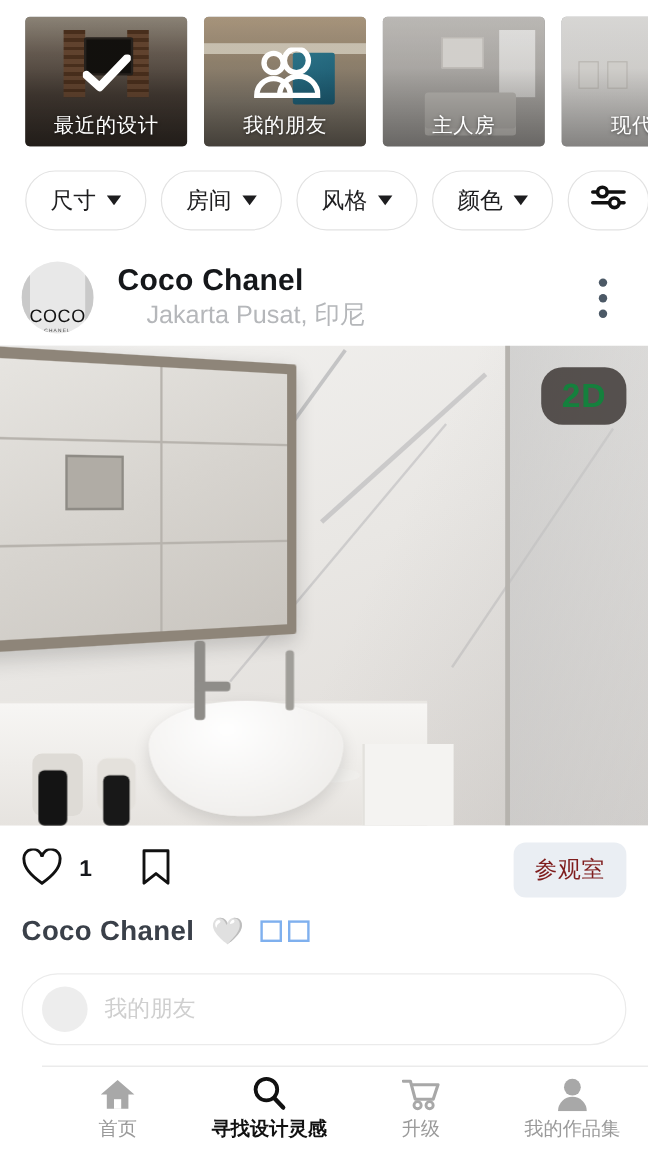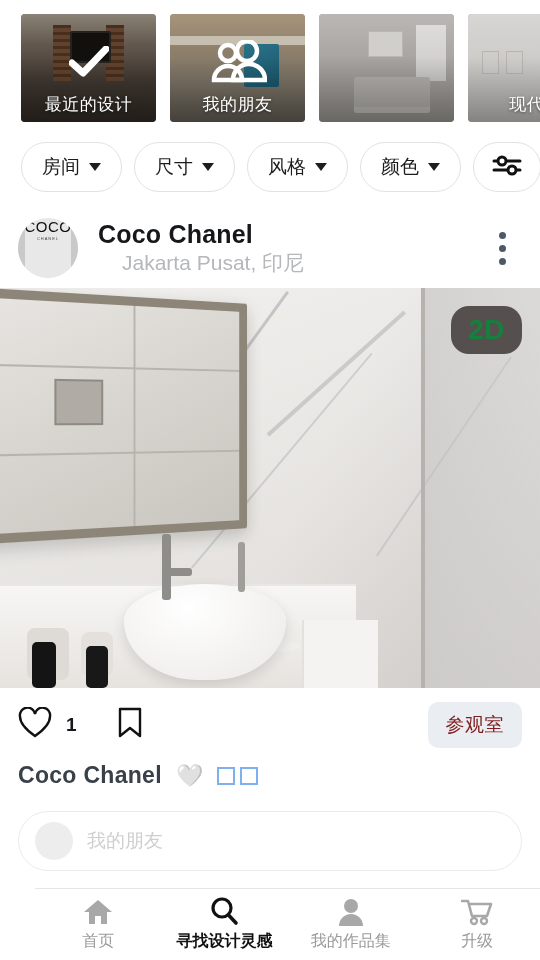--- a/index.html
+++ b/index.html
@@ -78,21 +78,21 @@
     border: 1.5px solid #e2e2e2; border-radius: 26px; background:#fff;
     font-size: 19px; color:#1d1d1f;
   }
   .chip .caret { width:0; height:0; border-left:6px solid transparent; border-right:6px solid transparent; border-top:8px solid #1d1d1f; }
   .chip.icon-only { padding: 0 18px; }
 
   
   .post-header { display:flex; align-items:center; padding: 12px 18px 10px 18px; }
   .avatar {
     width: 60px; height: 60px; border-radius: 50%; overflow:hidden; flex:0 0 auto;
-    background: #e8e8e8; position:relative; display:flex; align-items:center; justify-content:flex-start;
+    background: #e8e8e8; position:relative; display:flex; align-items:center; justify-content:flex-end;
     flex-direction: column;
   }
   .avatar .a-left, .avatar .a-right { position:absolute; top:0; bottom:0; width:7px; background:#c9c9c9; }
   .avatar .a-left{ left:0; } .avatar .a-right{ right:0; }
   .avatar .a-brand { font-size: 15px; letter-spacing: .5px; color:#111; position:relative; z-index:2; }
   .avatar .a-sub { font-size: 4px; letter-spacing: 1px; color:#444; position:relative; z-index:2; margin-top:1px; }
   .ph-meta { flex:1; min-width:0; padding-left: 20px; }
   .ph-name { font-size: 25px; font-weight: bold; color:#15171a; letter-spacing:.2px; line-height:1.15; }
   .ph-loc { font-size: 21px; color:#b5b7ba; line-height:1.25; margin-top:2px;margin-left:24px; }
   .kebab { width: 34px; display:flex; flex-direction:column; align-items:center; gap:6px; flex:0 0 auto; padding-right: 6px;}
@@ -227,40 +227,41 @@
         </div>
         <div class="cat-label">我的朋友</div>
       </div>
 
       <div class="cat-card">
         <div class="photo ph-bedroom">
           <div class="art"></div>
             <div class="win"></div>
         </div>
         <div class="shade"></div>
+        <div class="cat-label">主人房</div>
       </div>
 
       <div class="cat-card">
         <div class="photo ph-kitchen">
           <div class="fr1"></div>
             <div class="fr2"></div>
         </div>
         <div class="shade"></div>
         <div class="cat-label">现代厨</div>
       </div>
 
     </div>
 
     <div class="chip-row">
       <div class="chip">
+        <span>尺寸</span>
+        <span class="caret"></span>
+      </div>
+      <div class="chip">
         <span>房间</span>
-        <span class="caret"></span>
-      </div>
-      <div class="chip">
-        <span>尺寸</span>
         <span class="caret"></span>
       </div>
       <div class="chip">
         <span>风格</span>
         <span class="caret"></span>
       </div>
       <div class="chip">
         <span>颜色</span>
         <span class="caret"></span>
       </div>
@@ -375,34 +376,34 @@
         <svg width="30" height="30" viewBox="0 0 30 30">
             <circle cx="13" cy="12" r="9" fill="none" stroke="#111" stroke-width="3.2"></circle>
             <line x1="19.5" y1="19" x2="27" y2="27" stroke="#111" stroke-width="3.6" stroke-linecap="round"></line>
           </svg>
       </span>
       <span class="nav-label">寻找设计灵感</span>
     </div>
 
     <div class="nav-item">
       <span class="nav-ico">
-        <svg width="28" height="28" viewBox="0 0 28 28">
-            <circle cx="14" cy="8" r="7" fill="#a8a8a8"></circle>
-            <path d="M2 28 a12 12 0 0 1 24 0 z" fill="#a8a8a8"></path>
-          </svg>
-      </span>
-      <span class="nav-label">我的作品集</span>
-    </div>
-
-    <div class="nav-item">
-      <span class="nav-ico">
         <svg width="32" height="28" viewBox="0 0 32 28">
             <path d="M1 3 H7 L11 18 H26 L30 6 H8" fill="none" stroke="#a8a8a8" stroke-width="2.6" stroke-linecap="round" stroke-linejoin="round"></path>
             <circle cx="13" cy="23" r="3" fill="none" stroke="#a8a8a8" stroke-width="2.4"></circle>
             <circle cx="23" cy="23" r="3" fill="none" stroke="#a8a8a8" stroke-width="2.4"></circle>
           </svg>
       </span>
       <span class="nav-label">升级</span>
     </div>
 
+    <div class="nav-item">
+      <span class="nav-ico">
+        <svg width="28" height="28" viewBox="0 0 28 28">
+            <circle cx="14" cy="8" r="7" fill="#a8a8a8"></circle>
+            <path d="M2 28 a12 12 0 0 1 24 0 z" fill="#a8a8a8"></path>
+          </svg>
+      </span>
+      <span class="nav-label">我的作品集</span>
+    </div>
+
   </div>
 
 </div>
 
 </body></html>

